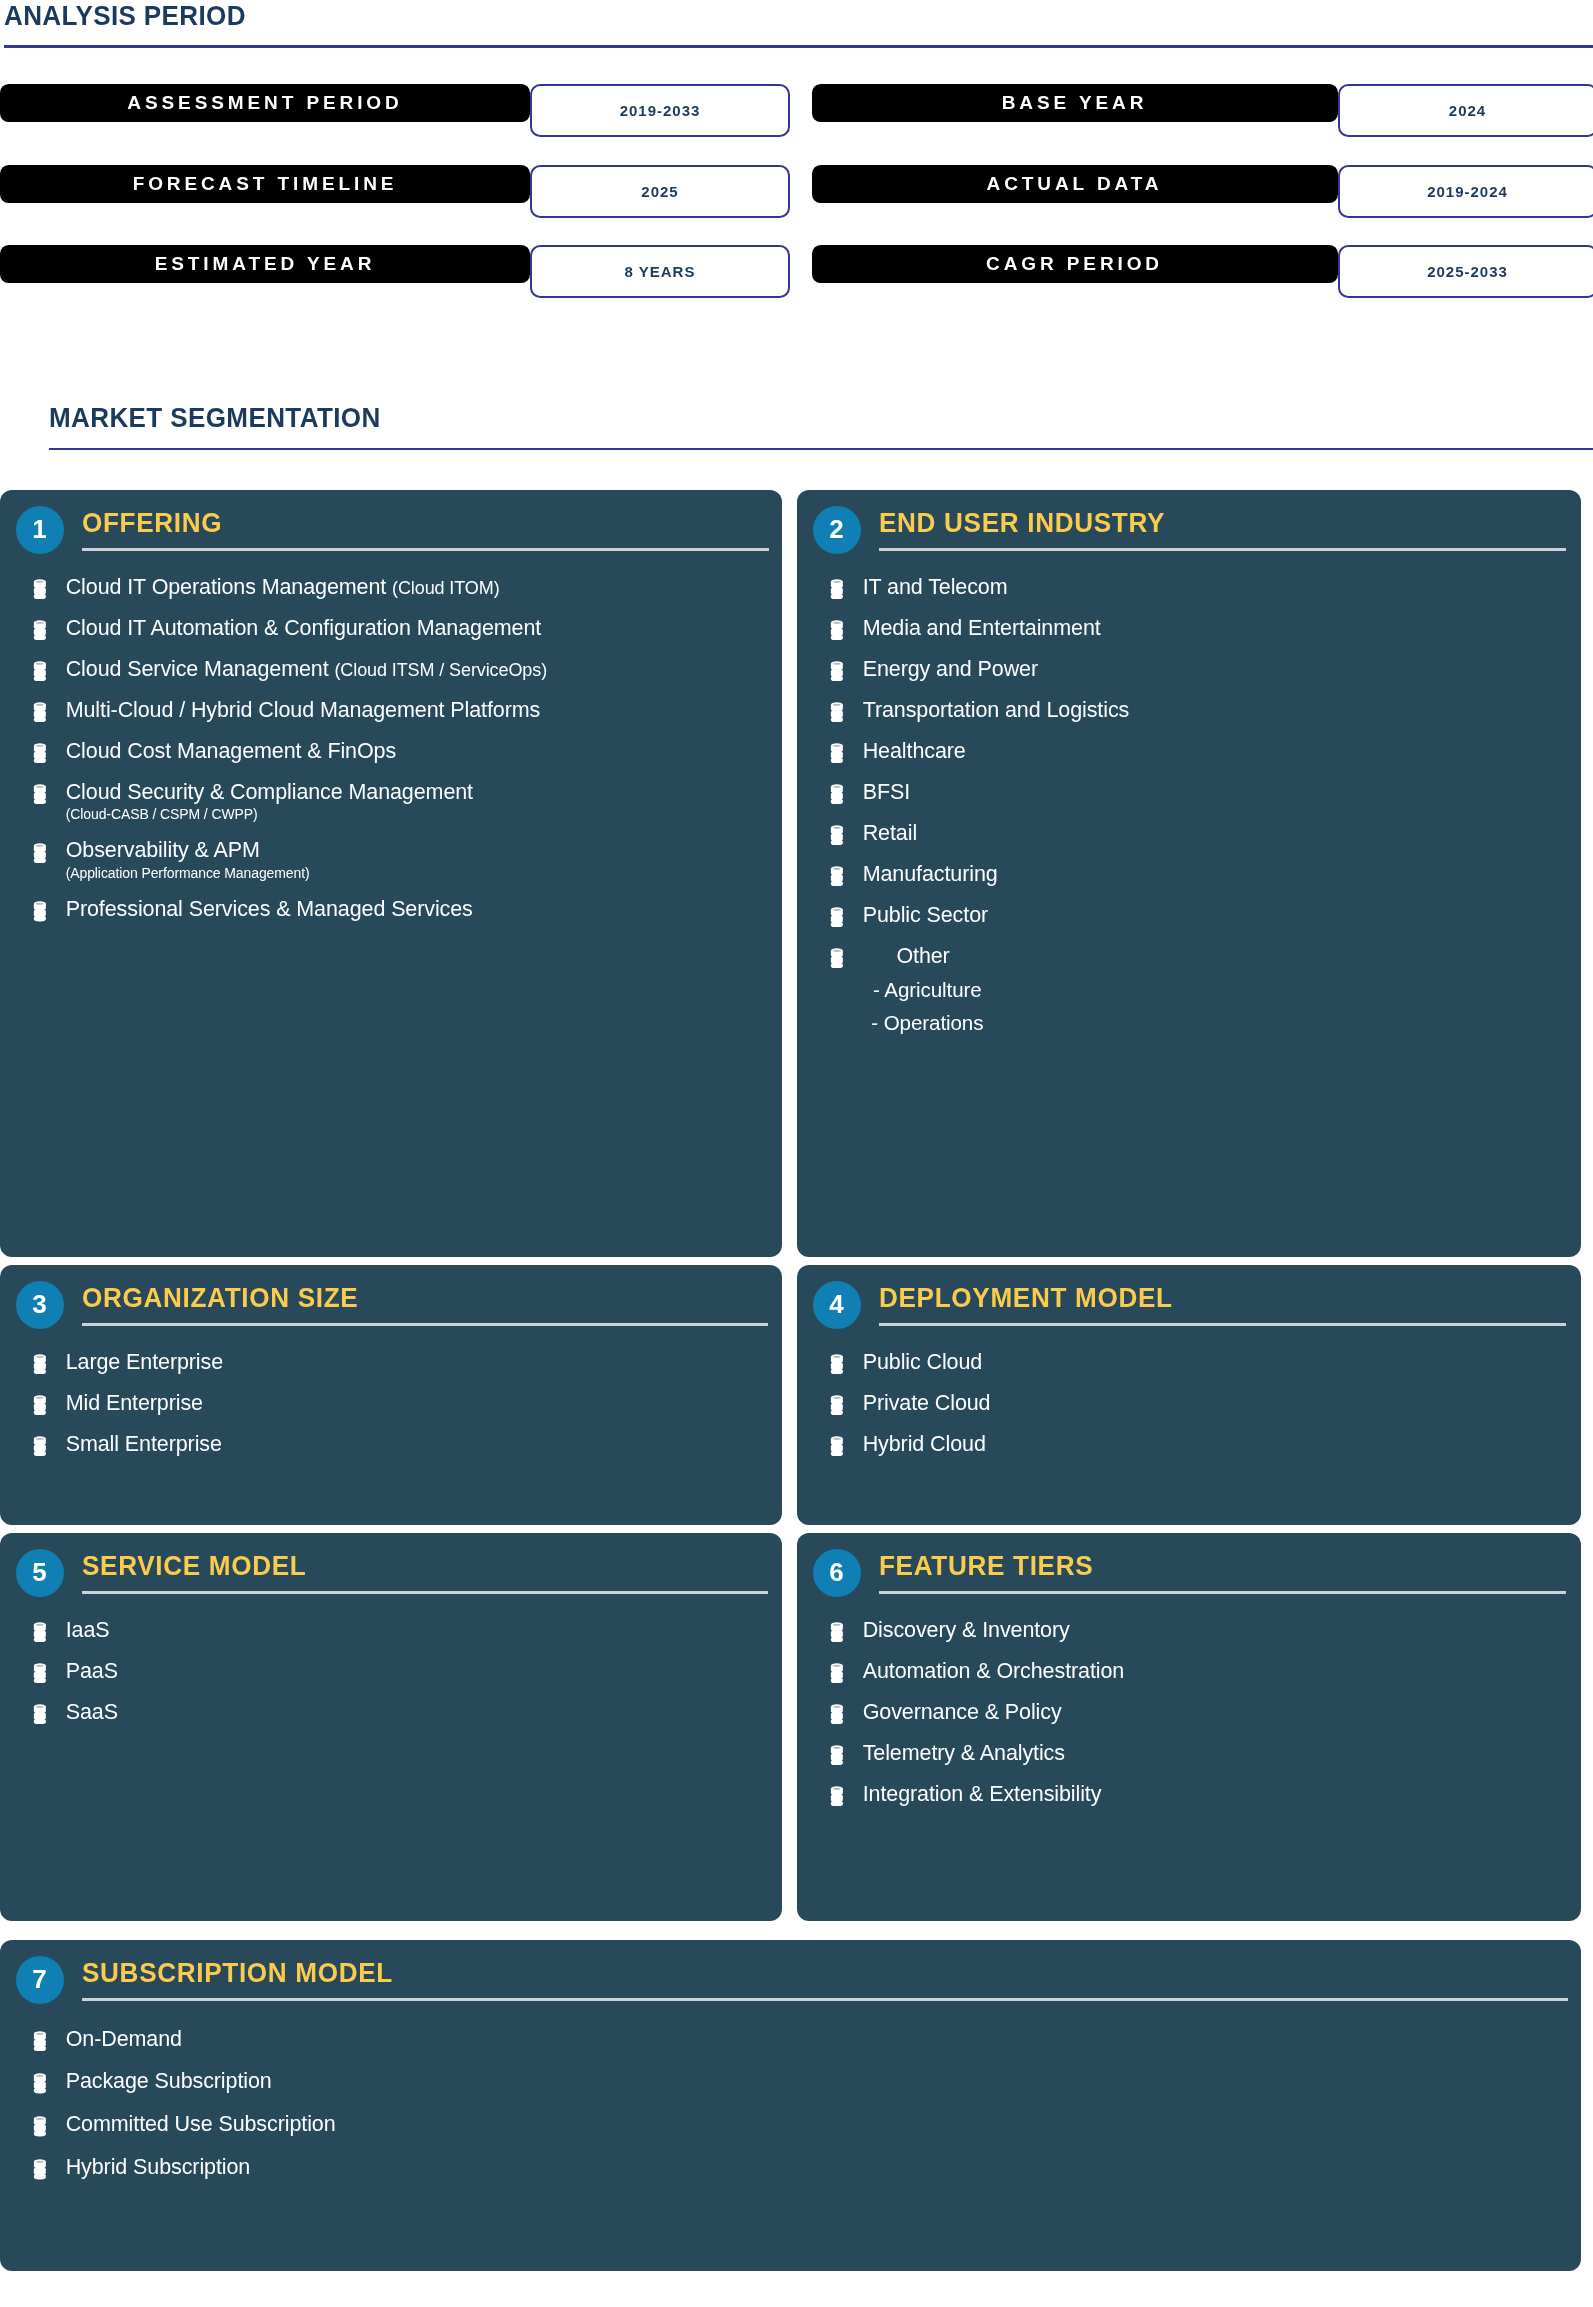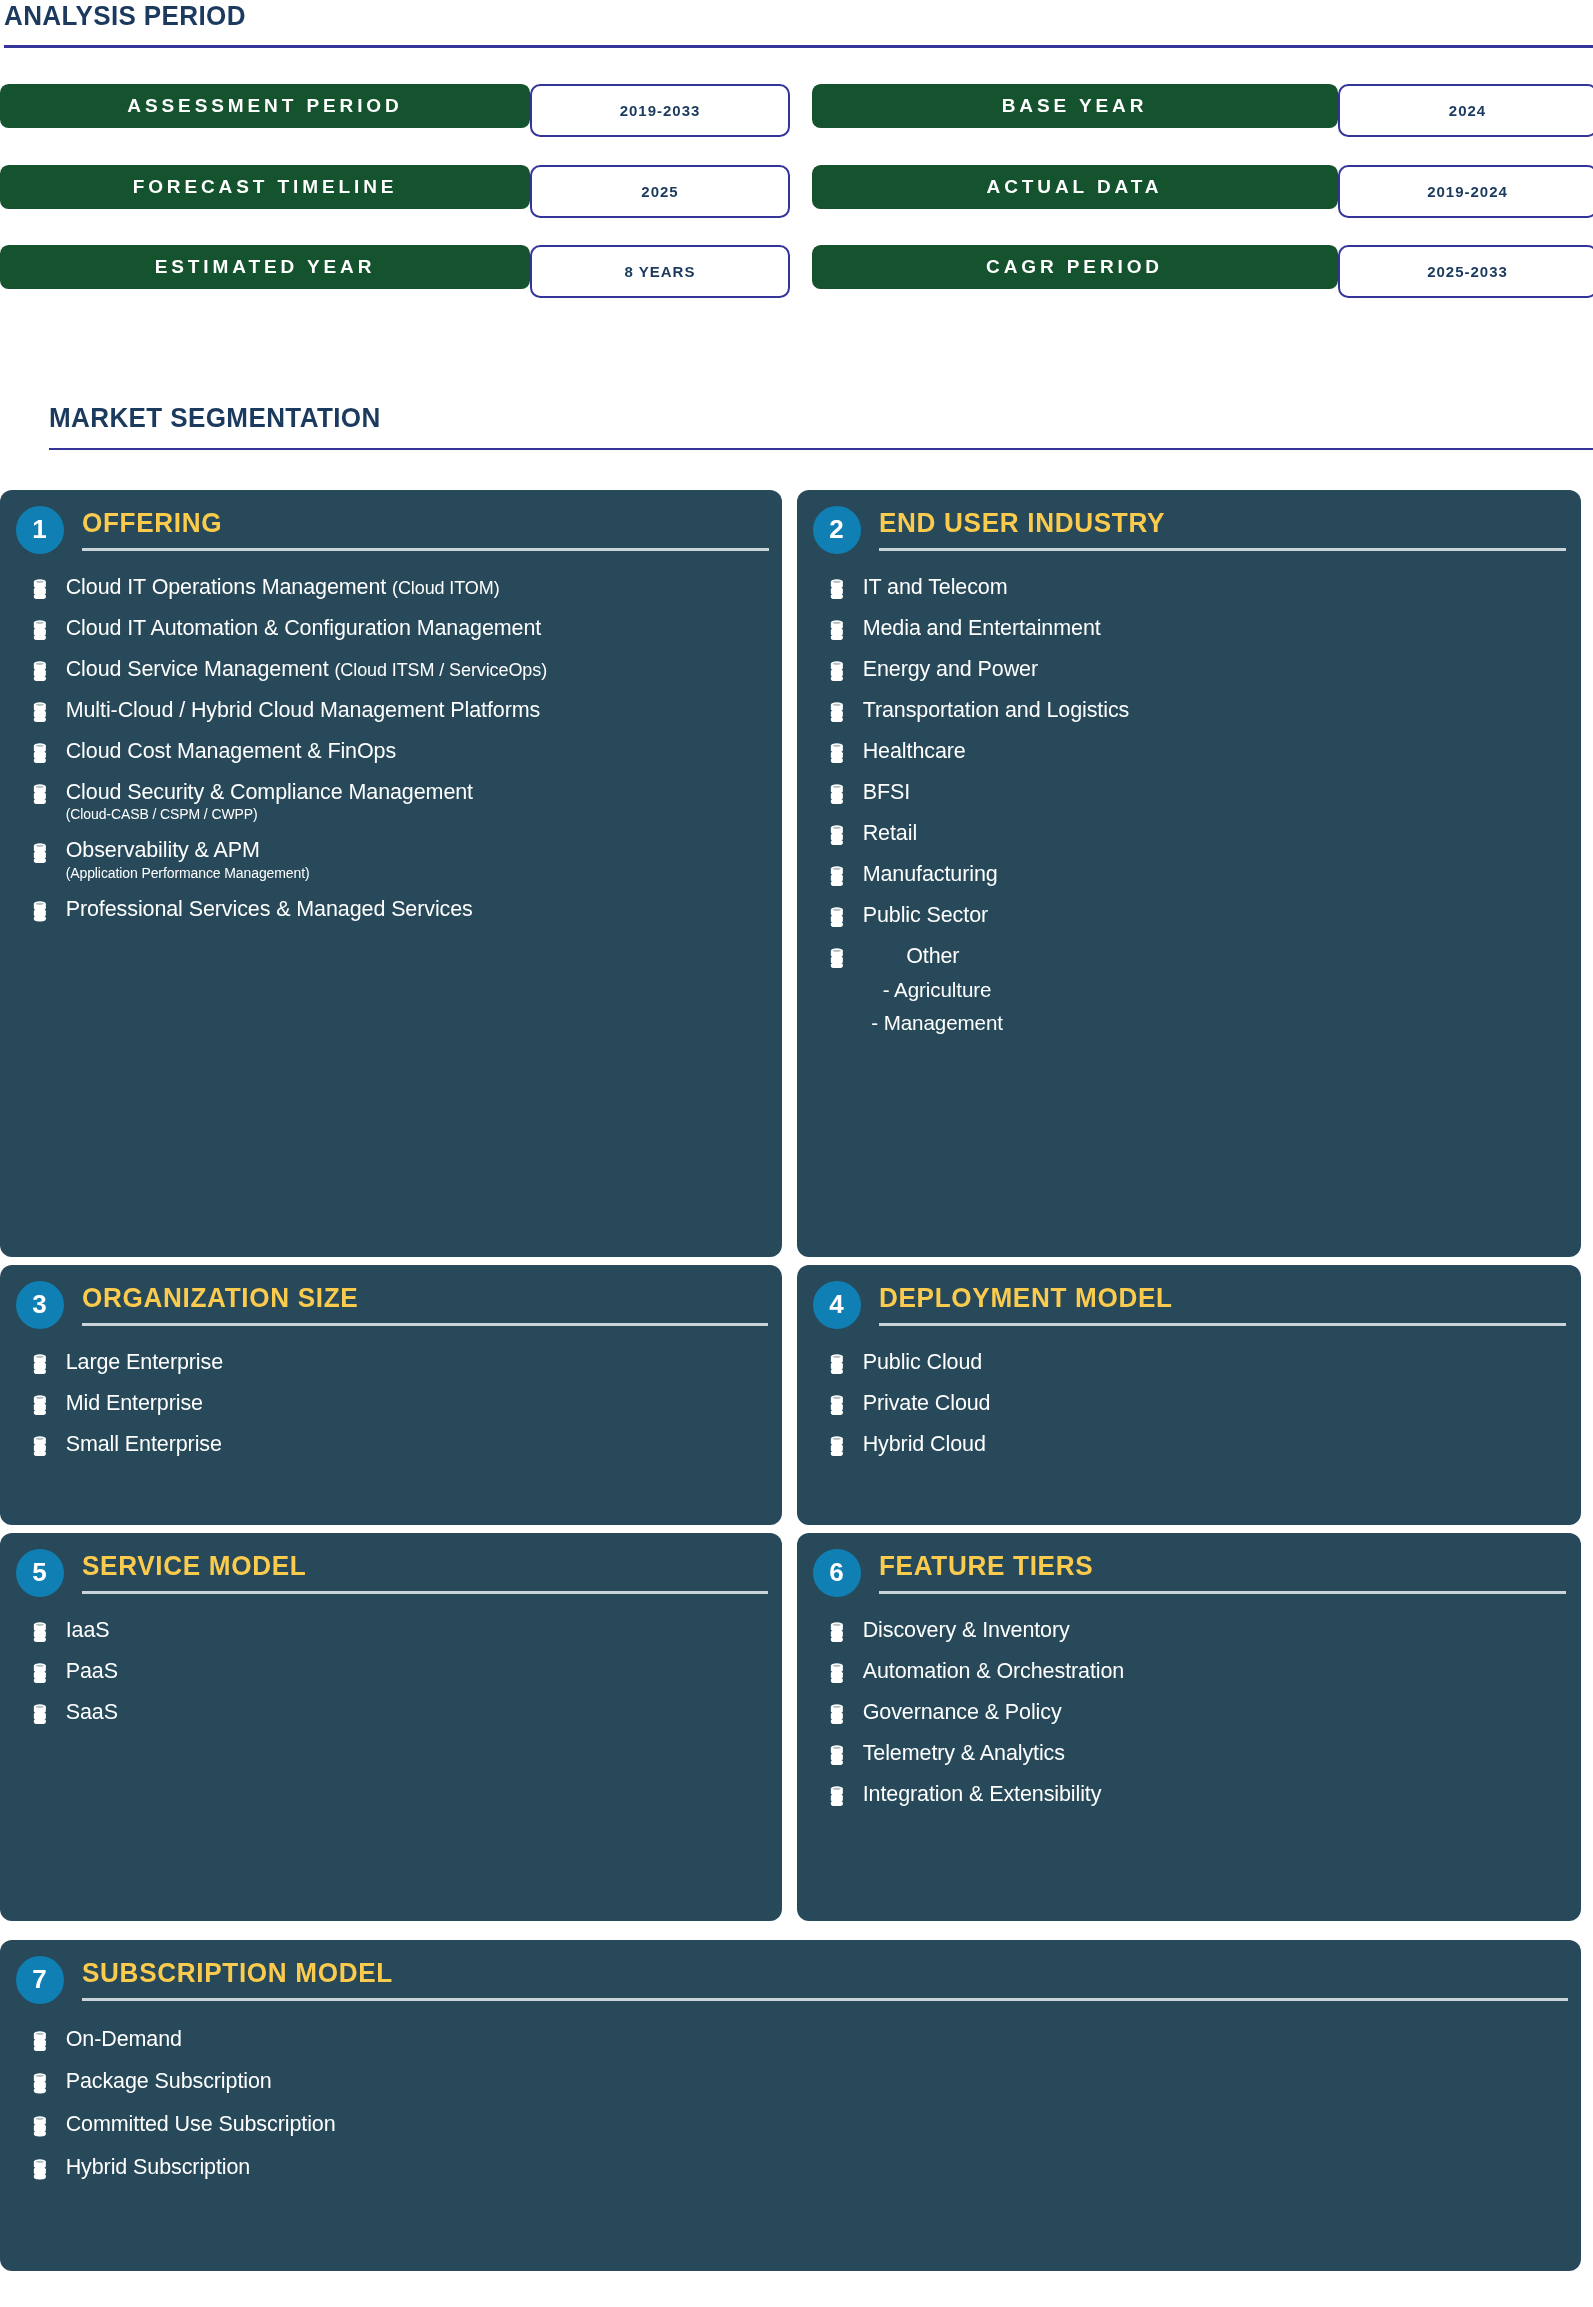--- a/index.html
+++ b/index.html
@@ -48,30 +48,30 @@
     position: absolute;
     top: 84px;
     left: 0;
     width: 1594px;
     display: grid;
     grid-template-columns: 530px 260px 21.5px 526px 260px;
     grid-template-rows: 53px 27.5px 53px 27.5px 53px;
     row-gap: 0;
   }
   .pg-label {
-    background: #14532d;
+    background: #000000;
     border-radius: 8.6px;
     color: #ffffff;
     display: flex;
     align-items: center;
     justify-content: center;
     font-size: 19px;
     font-weight: 700;
     letter-spacing: 3.9px;
-    height: 44px;
+    height: 38px;
   }
   .pg-value {
     background: #ffffff;
     border: 2.1px solid #343499;
     border-radius: 10.3px;
     color: #1B3A5E;
     display: flex;
     align-items: center;
     justify-content: center;
     font-size: 15px;
@@ -470,21 +470,21 @@
       <li class="item">
         <svg class="db-icon" viewBox="0 0 16 24" xmlns="http://www.w3.org/2000/svg">
           <ellipse cx="8" cy="3.2" rx="7" ry="2.8" fill="#ffffff"></ellipse>
           <path d="M1 3.2 V8.4 C1 10 4.1 11.2 8 11.2 C11.9 11.2 15 10 15 8.4 V3.2" fill="#ffffff"></path>
           <ellipse cx="8" cy="11.6" rx="7" ry="2.6" fill="#ffffff"></ellipse>
           <path d="M1 11.6 V16.2 C1 17.8 4.1 19 8 19 C11.9 19 15 17.8 15 16.2 V11.6" fill="#ffffff"></path>
           <ellipse cx="8" cy="19.2" rx="7" ry="2.6" fill="#ffffff"></ellipse>
           <path d="M1 19.2 V21.4 C1 23 4.1 24 8 24 C11.9 24 15 23 15 21.4 V19.2" fill="#ffffff"></path>
           <ellipse cx="8" cy="3.2" rx="4.6" ry="1.3" fill="#27495A" opacity="0.35"></ellipse>
         </svg>
-        <span class="txt">Other<span class="child">- Agriculture</span><span class="child">- Management</span></span>
+        <span class="txt">Other<span class="child">- Agriculture</span><span class="child">- Operations</span></span>
       </li>
     </ul>
 </div>
 
 <div class="seg-card" id="card-3">
   <div class="card-head">
     <div class="badge">3</div>
     <div class="card-title">ORGANIZATION SIZE</div>
     <div class="card-rule"></div>
   </div>

